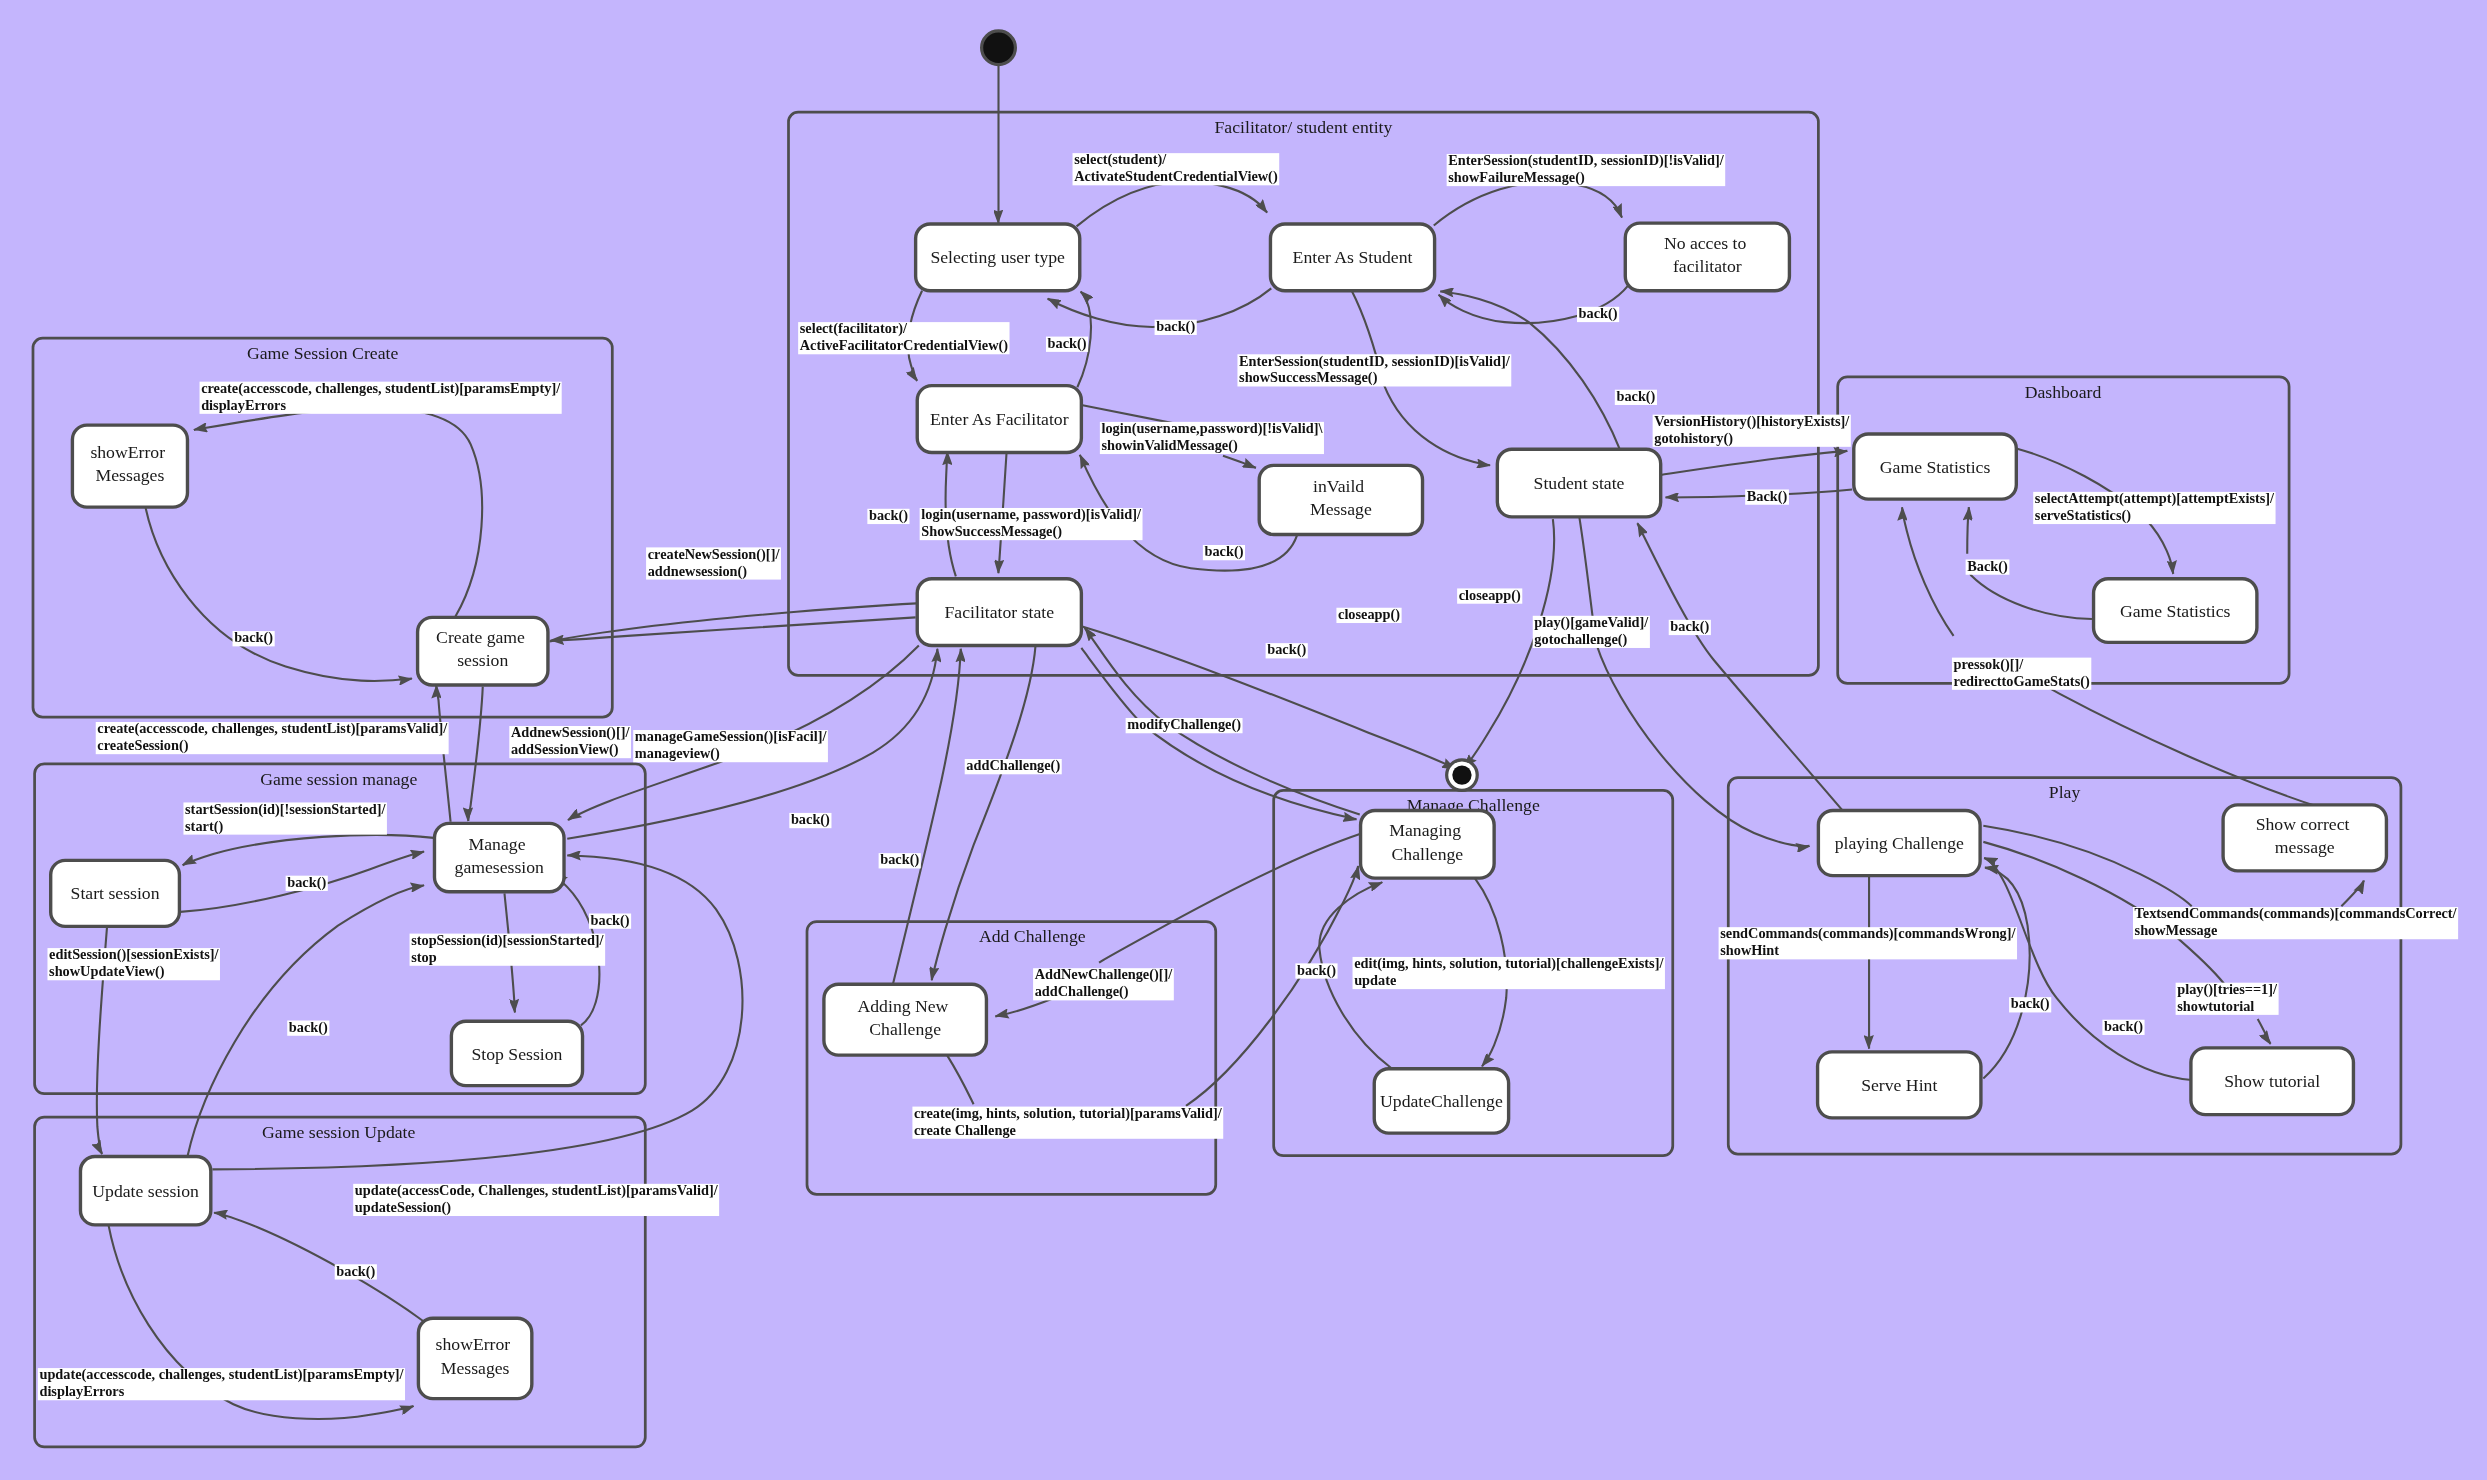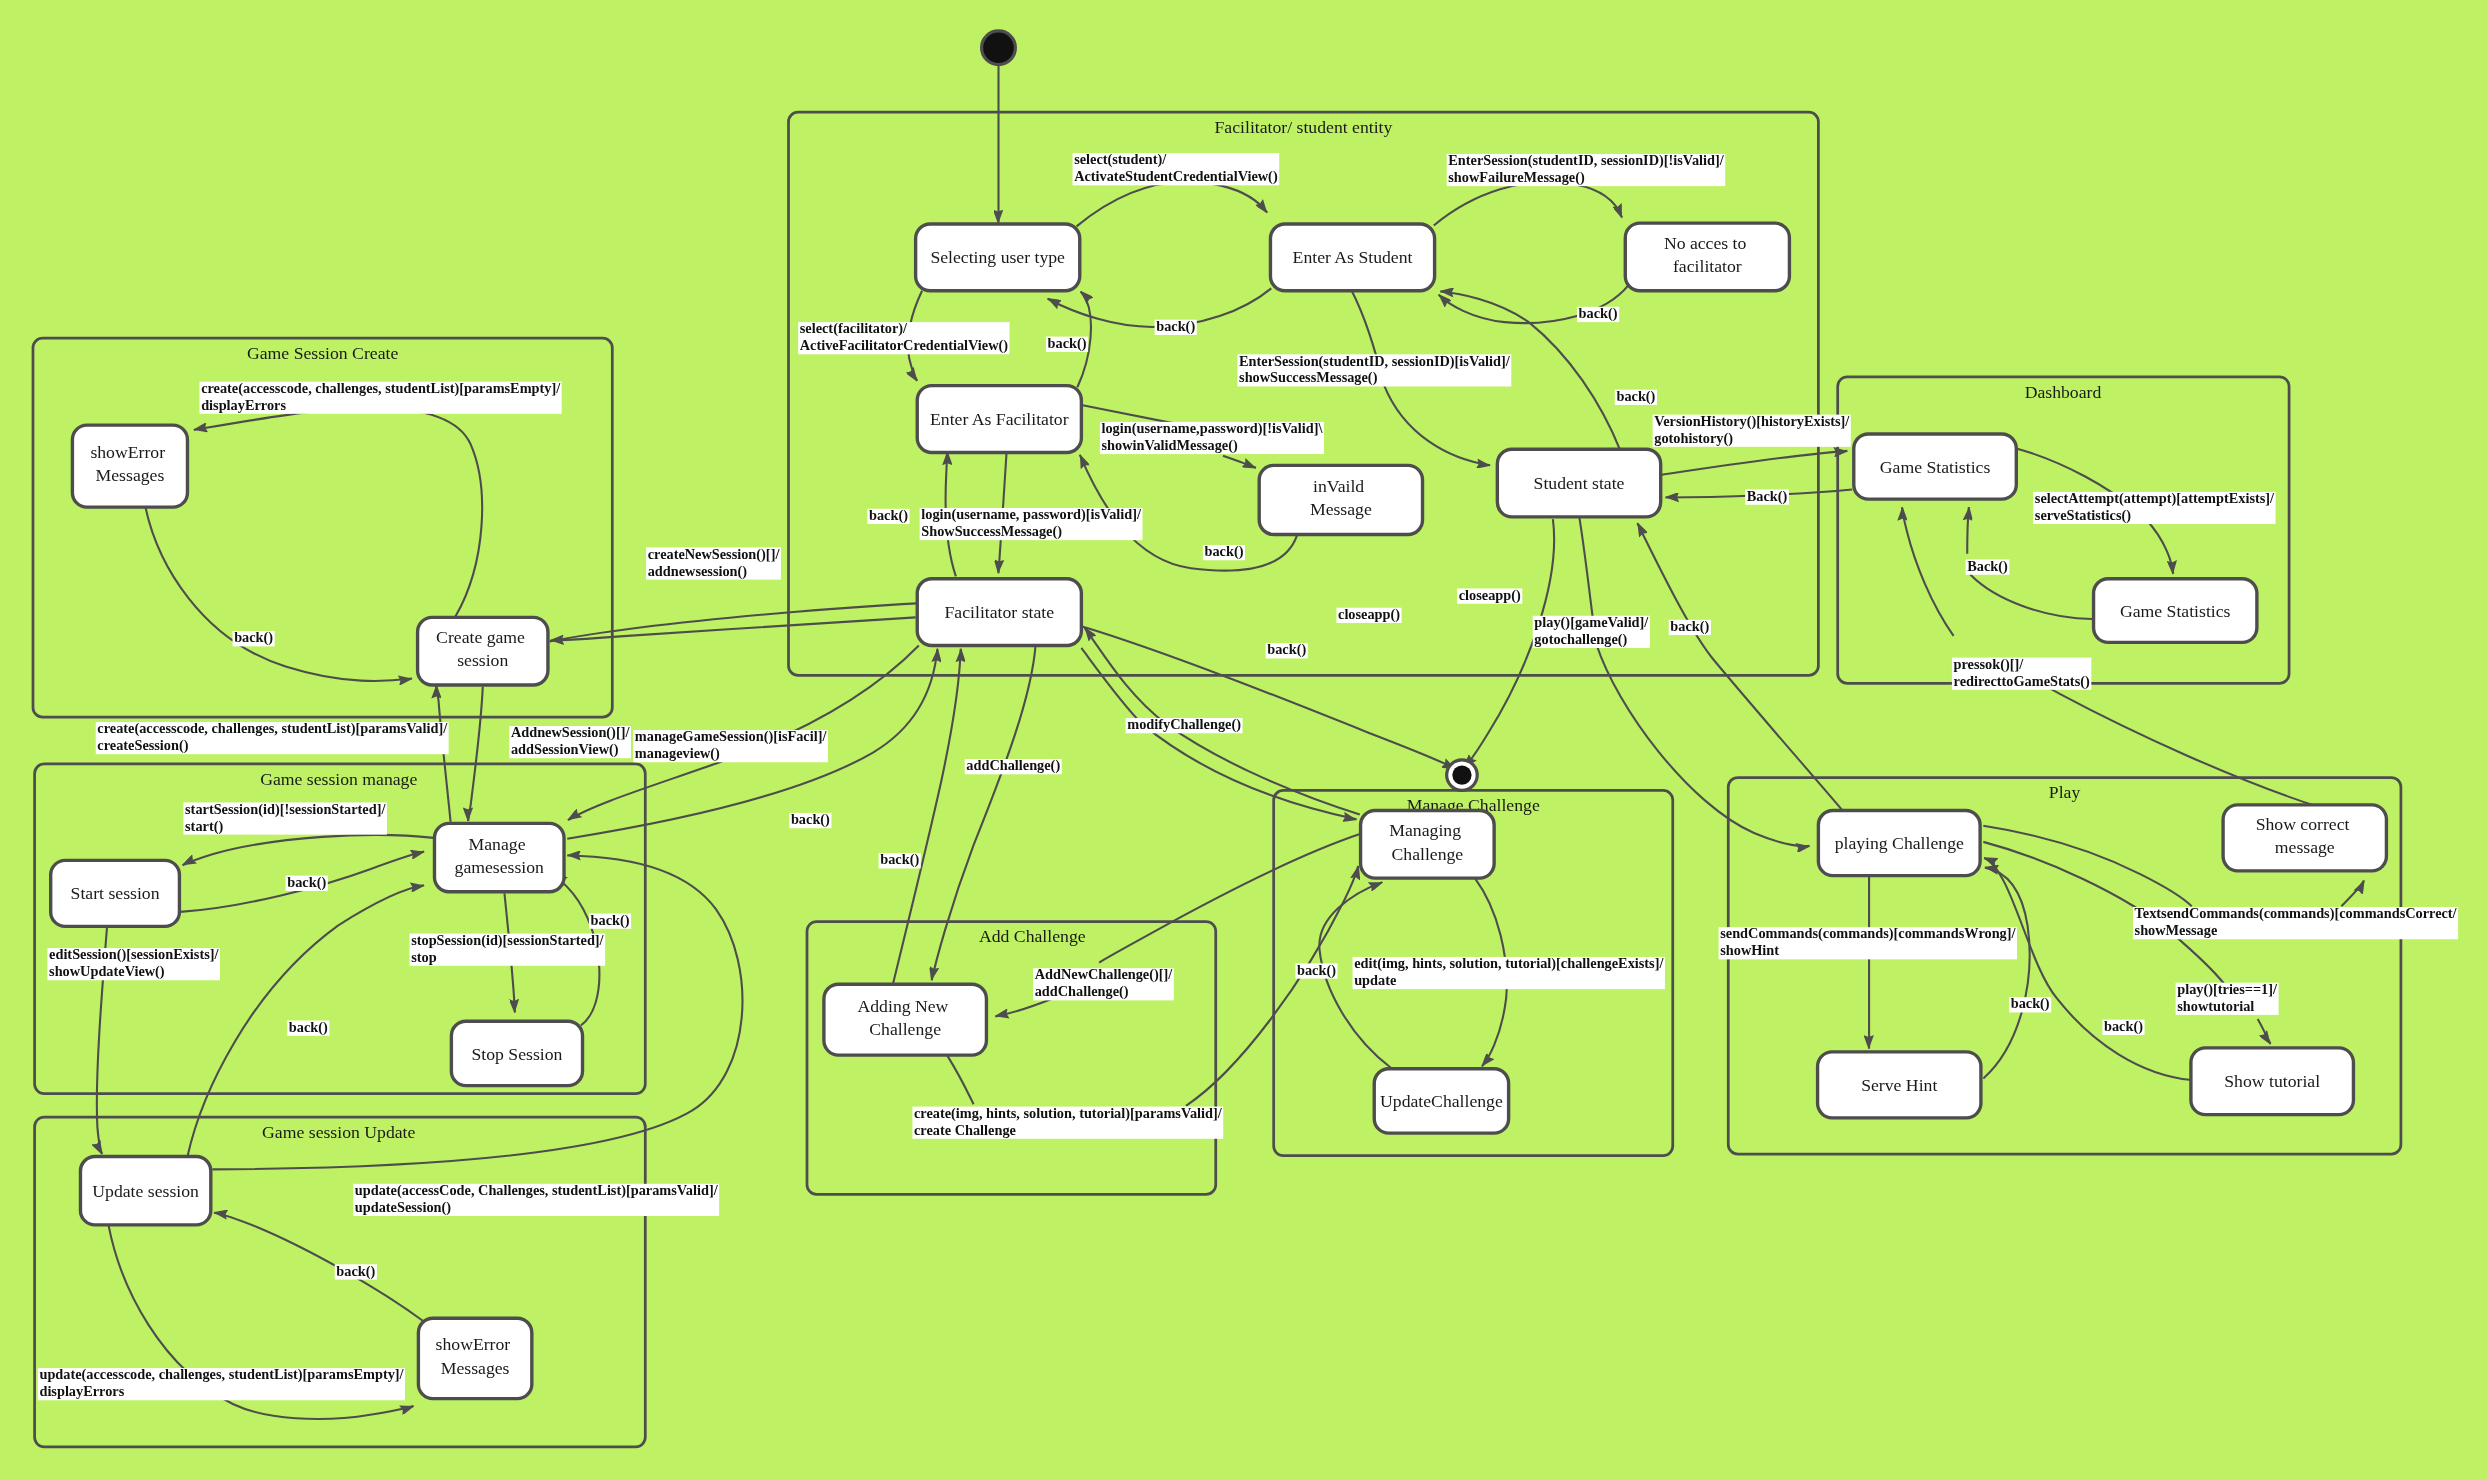--- a/index.html
+++ b/index.html
@@ -1,16 +1,16 @@
 <!DOCTYPE html>
 <html style="font-size:13px"><head>
 <meta charset="utf-8">
 <style>
   html,body{margin:0;padding:0;background:#ffffff;}
-  #canvas{position:relative;width:2487px;height:1481px;background:#bef264;overflow:hidden;}
+  #canvas{position:relative;width:2487px;height:1481px;background:#c4b5fd;overflow:hidden;}
   svg{display:block;}
   .region{fill:none;stroke:#4d4d4d;stroke-width:3.4;}
   .region-title{font-family:"Liberation Serif",serif;font-size:22px;fill:#1a1a1a;}
   .state{fill:#ffffff;stroke:#4d4d4d;stroke-width:4.2;}
   .state-label{font-family:"Liberation Serif",serif;font-size:22px;fill:#1a1a1a;}
   .edge{fill:none;stroke:#4d4d4d;stroke-width:2.6;}
   .edge-label{font-family:"Liberation Serif",serif;font-weight:bold;font-size:17.8px;fill:#111111;}
 </style>
 </head>
 <body>

